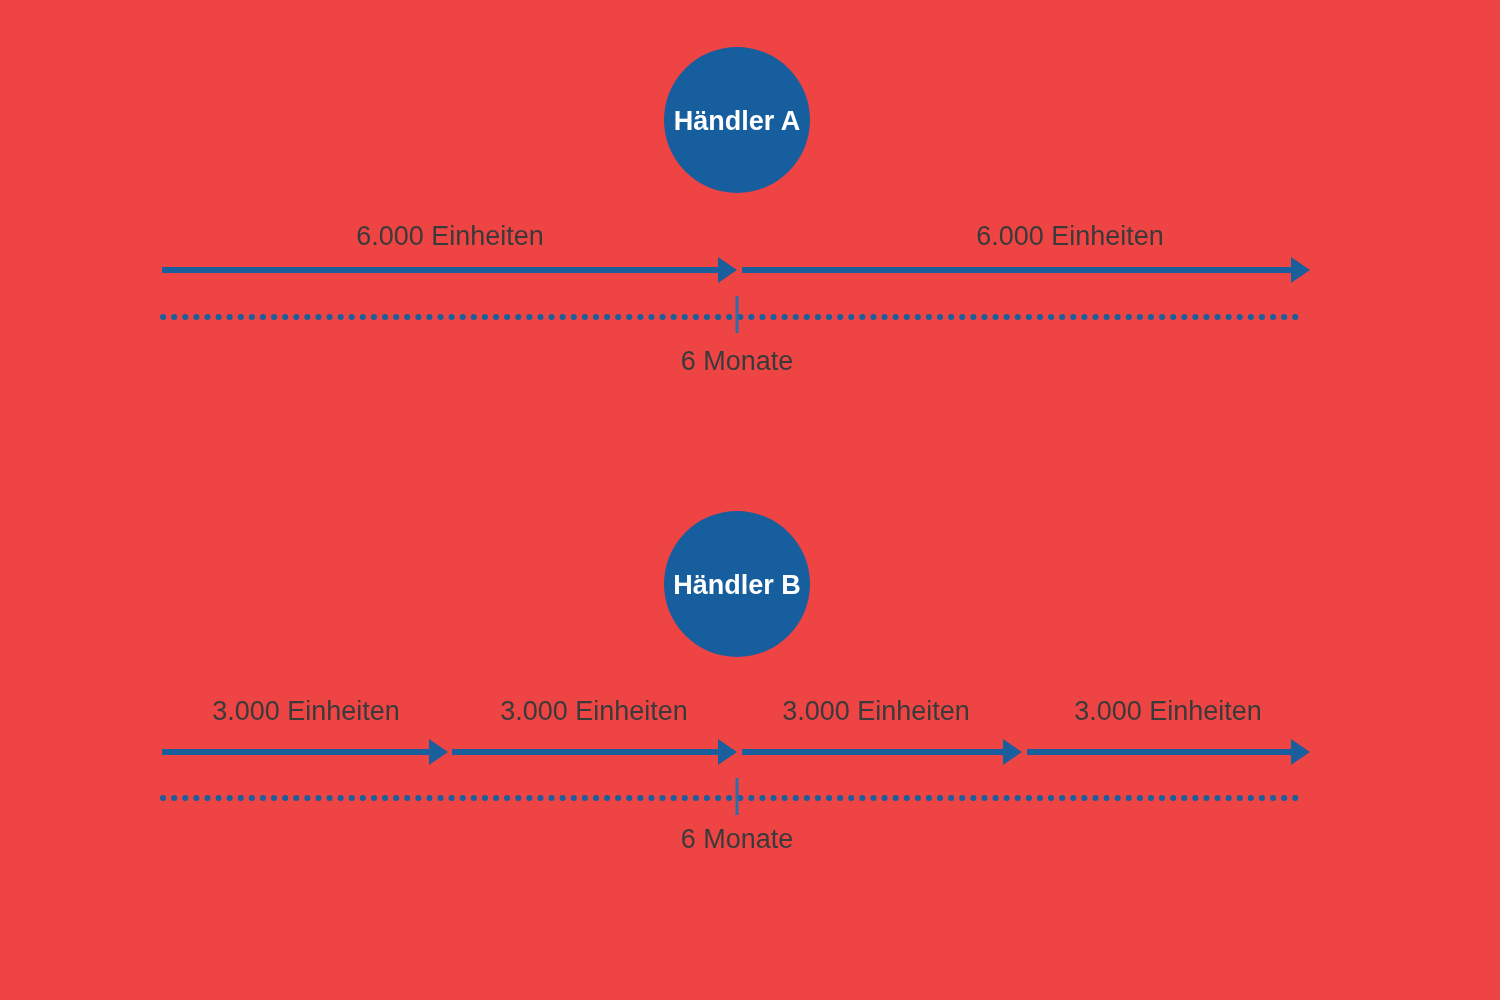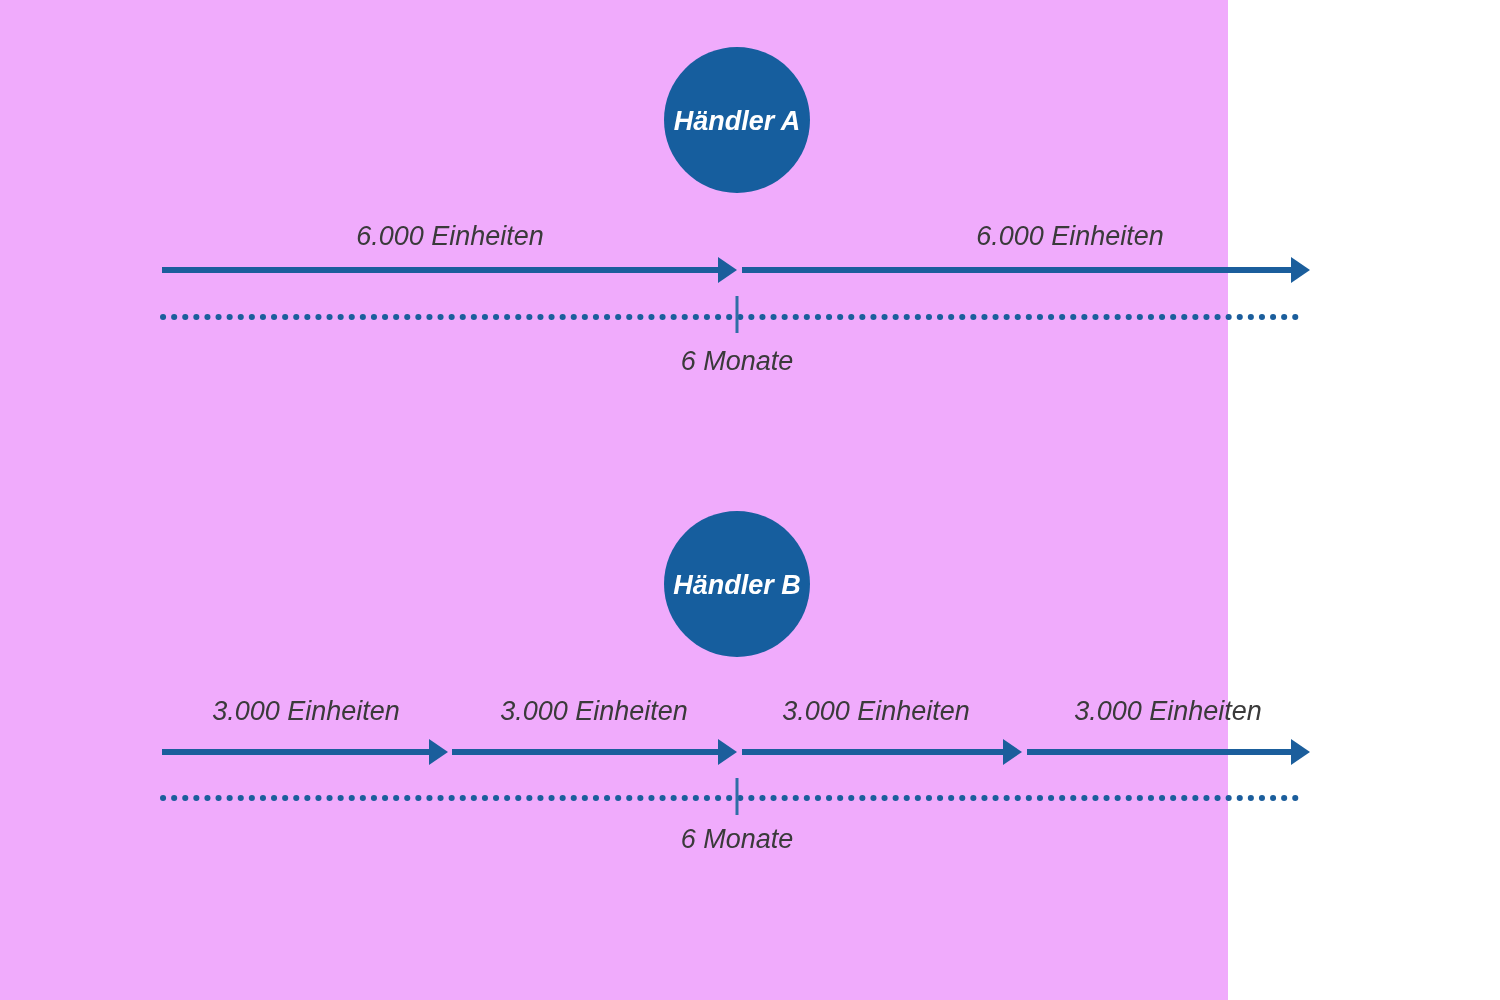--- a/index.html
+++ b/index.html
@@ -9,24 +9,23 @@
   }
   body {
     width: 1500px;
     height: 1000px;
     font-family: "Liberation Sans", sans-serif;
     color: #2b2b2b;
     overflow: hidden;
   }
   #stage {
     position: relative;
-    width: 1228px;
+    width: 1500px;
     height: 1000px;
-    background: #f0abfc;
-    font-style: italic;
+    background: #ef4444;
   }
   svg#diagram {
     position: absolute;
     left: 0;
     top: 0;
     width: 1500px;
     height: 1000px;
     display: block;
   }
   .node-label {

